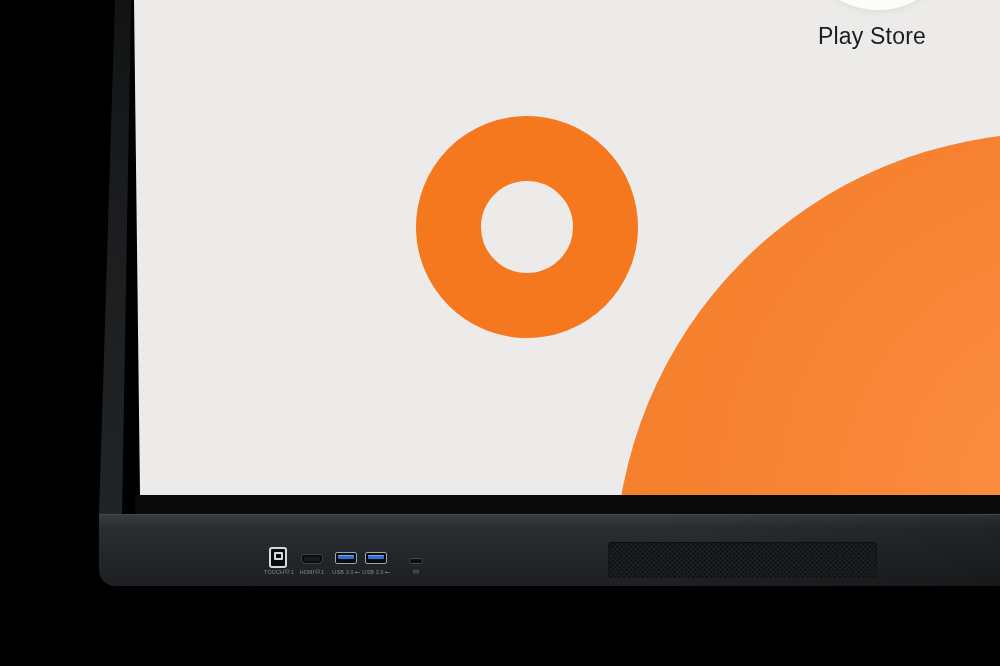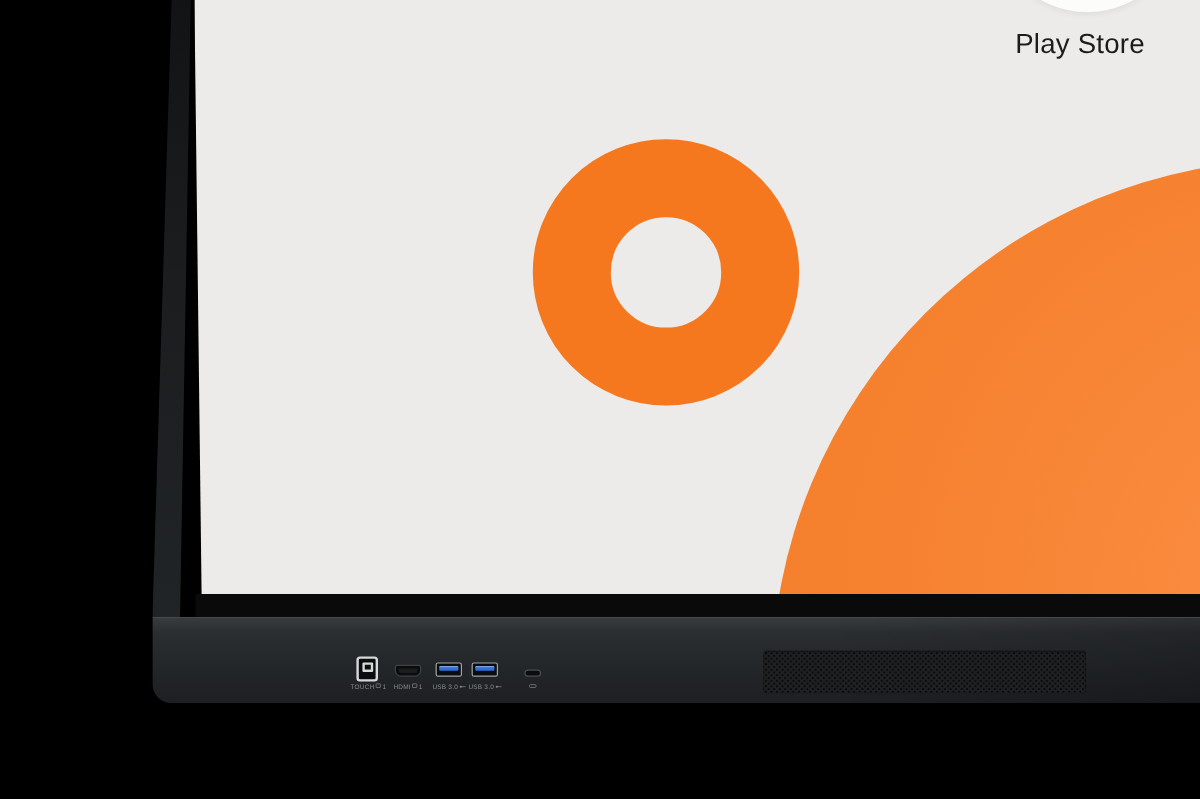--- a/index.html
+++ b/index.html
@@ -3,21 +3,21 @@
 <meta charset="utf-8">
 <style>
   html,body{margin:0;padding:0;}
   body{
     width:1000px;height:666px;
     background:#000;
     position:relative;
     overflow:hidden;
     font-family:"Liberation Sans", sans-serif;
   }
-  #device{position:absolute;inset:0;margin-left:28px;}
+  #device{position:absolute;inset:0;}
 
   
   .side-edge{
     position:absolute;top:0;left:0;width:140px;height:515px;
     clip-path:polygon(115px 0,131px 0,122px 515px,99px 515px);
     background:linear-gradient(180deg,#121315 0%,#1b1d1f 45%,#212426 100%);
   }
 
   
   .screen{

